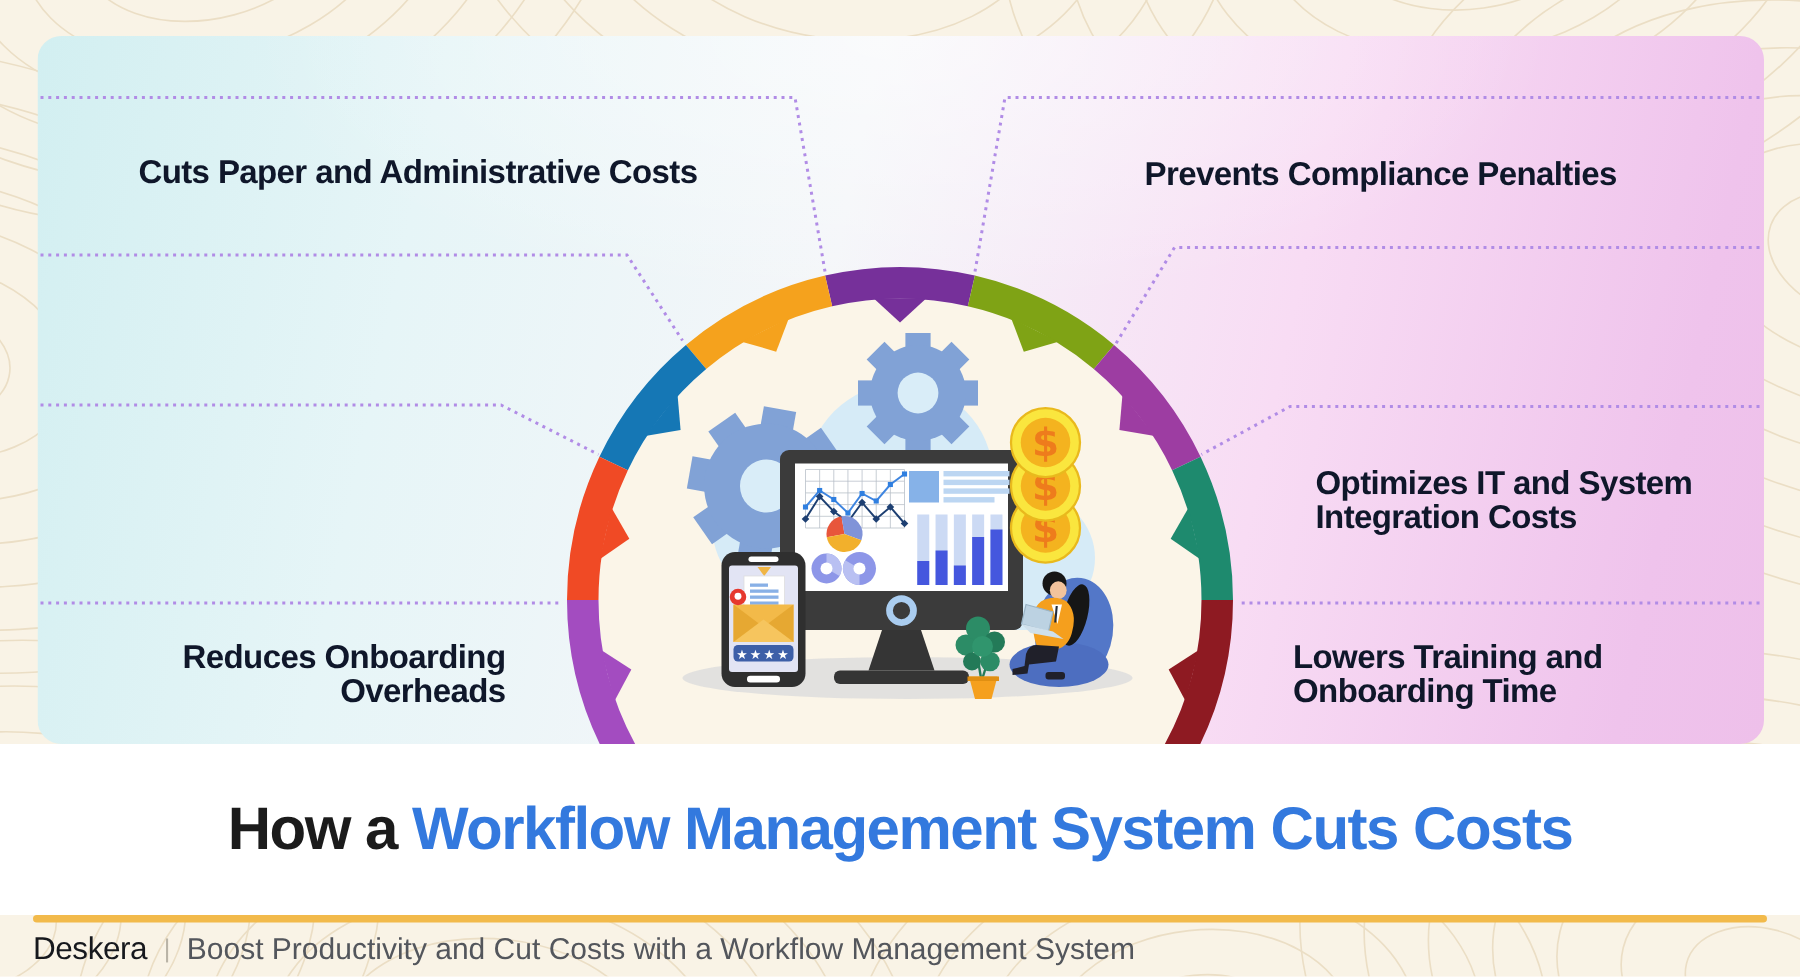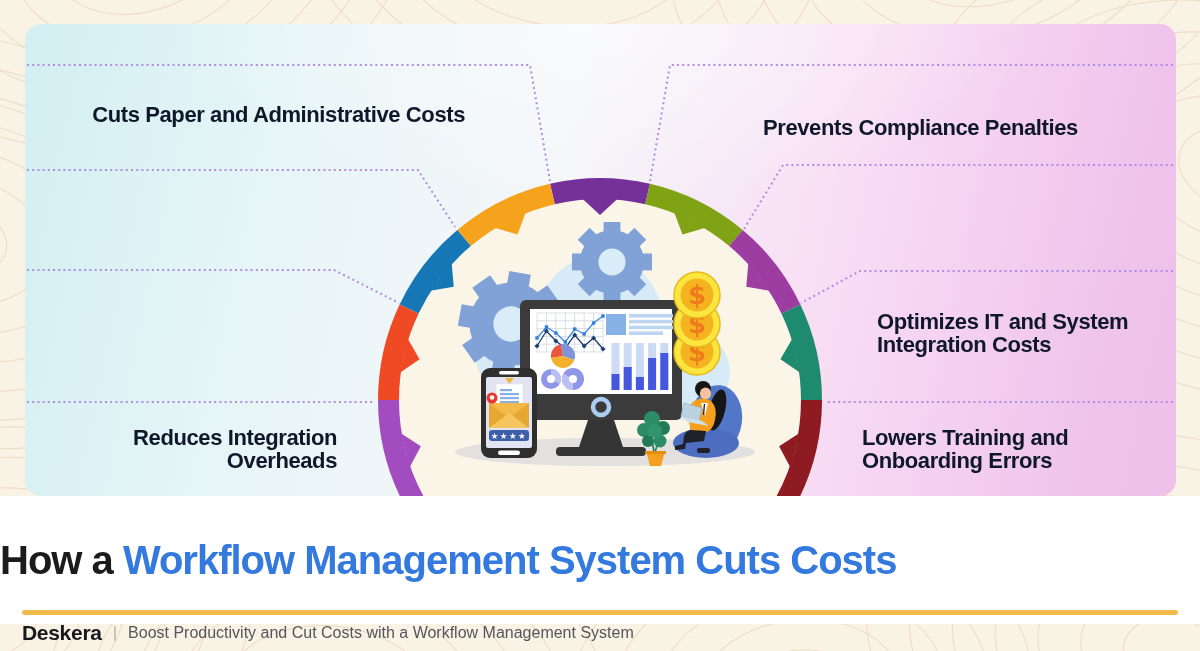--- a/index.html
+++ b/index.html
@@ -8,29 +8,29 @@
   #bg-svg{position:absolute;left:0;top:0;}
   #panel{position:absolute;left:25px;top:24px;width:1151px;height:472px;border-radius:16px;overflow:hidden;
     background:
       radial-gradient(620px 260px at 50% 0%, rgba(255,255,255,.55), rgba(255,255,255,0) 70%),
       linear-gradient(102deg,#d2eff1 0%,#e6f5f7 22%,#f4f6f9 45%,#f8dcf4 70%,#efc3ec 92%,#eec0ea 100%);}
   #scene-svg{position:absolute;left:0;top:0;}
   .label{position:absolute;font-weight:700;font-size:22px;line-height:23px;letter-spacing:-0.4px;color:#0f172a;z-index:5;}
   .label.l{text-align:right;}
   .label.r{text-align:left;}
   .ln{display:block;white-space:nowrap;}
-  #title-band{position:absolute;left:0;top:496px;width:1200px;height:128px;background:#ffffff;z-index:4;
-    display:flex;align-items:center;}
+  #title-band{position:absolute;left:0;top:496px;width:1200px;height:114px;background:#ffffff;z-index:4;
+    display:flex;align-items:center;justify-content:center;}
   #page-title{margin:0;font-size:40px;font-weight:900;letter-spacing:-1px;color:#1b1b1b;white-space:nowrap;}
   #page-title .hl{color:#3379de;}
   #divider{position:absolute;left:22px;top:610px;width:1156px;height:5px;background:#f2ba4b;border-radius:3px;z-index:4;}
   #footer{position:absolute;left:22px;top:619px;width:1160px;height:28px;display:flex;align-items:center;gap:11px;z-index:4;}
-  #brand{font-size:21px;font-weight:700;letter-spacing:-0.3px;color:#16181d;}
+  #brand{font-size:21px;font-weight:400;letter-spacing:-0.3px;color:#16181d;}
   #footer-sep{font-size:17px;color:#b9b3a6;font-weight:400;}
-  #tagline{font-size:16px;color:#53565c;}
+  #tagline{font-size:20px;color:#53565c;}
 </style>
 </head>
 <body>
 
 <div id="stage">
   <svg id="bg-svg" width="1200" height="651" viewBox="0 0 1200 651">
       <g fill="none" stroke="#ebdec5" stroke-width="1.1">
         <ellipse cx="140" cy="-50" rx="52.199999999999996" ry="36" transform="rotate(-15 140 -50)"></ellipse>
         <ellipse cx="140" cy="-50" rx="89.89999999999999" ry="62" transform="rotate(-15 140 -50)"></ellipse>
         <ellipse cx="140" cy="-50" rx="127.6" ry="88" transform="rotate(-15 140 -50)"></ellipse>
@@ -286,35 +286,35 @@
           </g>
         </g>
       </svg>
   </div>
 
   <div class="label l" style="right:735px;top:103px">
     <span class="ln">Cuts Paper and Administrative Costs</span>
     <span class="ln"></span>
   </div>
   <div class="label l" style="right:863px;top:426px">
-    <span class="ln">Reduces Integration</span>
+    <span class="ln">Reduces Onboarding</span>
     <span class="ln">Overheads</span>
   </div>
 
-  <div class="label r" style="left:763px;top:116px">
+  <div class="label r" style="left:763px;top:104px">
     <span class="ln">Prevents Compliance Penalties</span>
     <span class="ln"></span>
   </div>
   <div class="label r" style="left:877px;top:310px">
     <span class="ln">Optimizes IT and System</span>
     <span class="ln">Integration Costs</span>
   </div>
   <div class="label r" style="left:862px;top:426px">
     <span class="ln">Lowers Training and</span>
-    <span class="ln">Onboarding Errors</span>
+    <span class="ln">Onboarding Time</span>
   </div>
 
   <div id="title-band">
     <h1 id="page-title"><span>How a </span><span class="hl">Workflow Management System Cuts Costs</span></h1>
   </div>
 
   <div id="divider"></div>
 
   <div id="footer">
     <span id="brand">Deskera</span>

